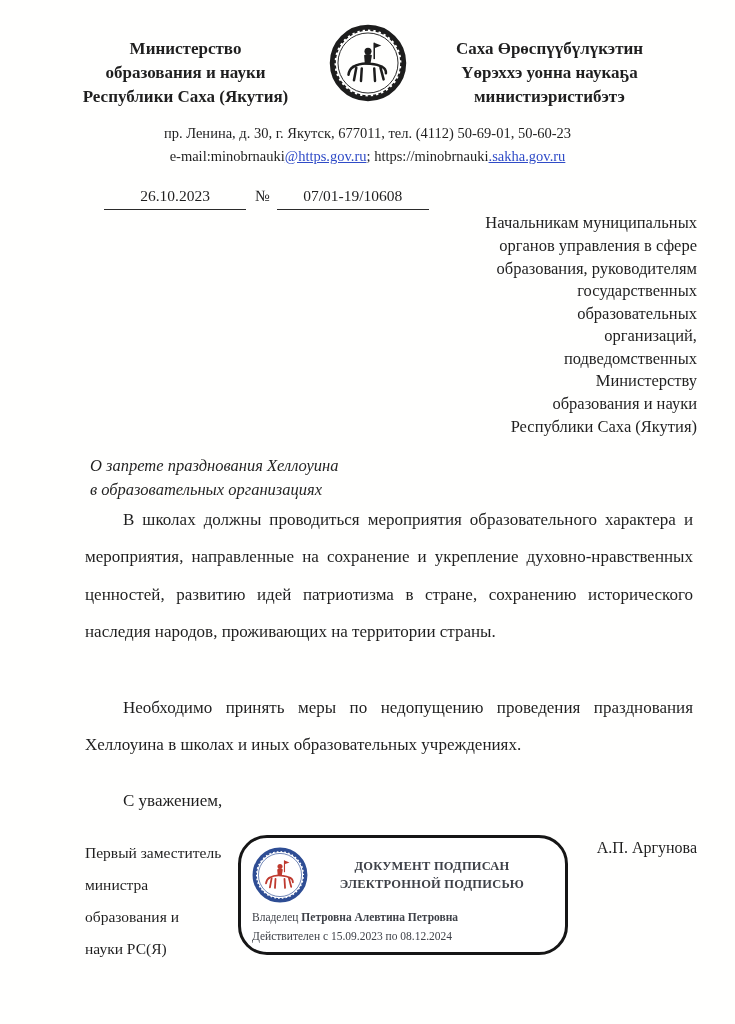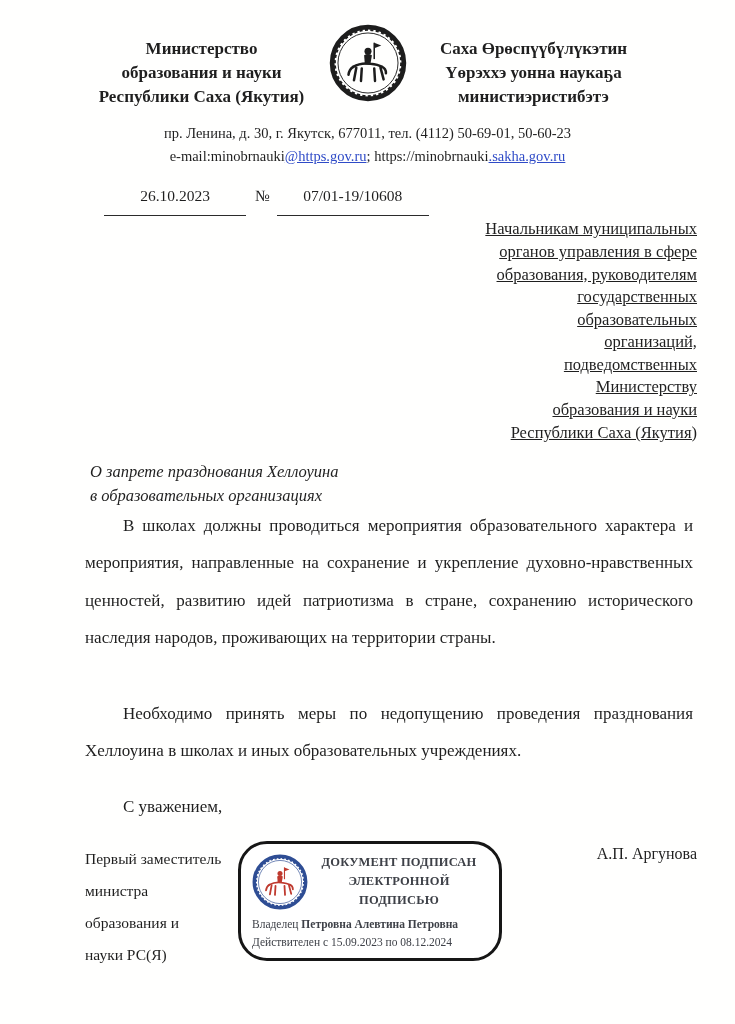--- a/index.html
+++ b/index.html
@@ -12,51 +12,51 @@
   *{box-sizing:border-box;}
   html,body{margin:0;padding:0;}
   body{
     width:735px;height:1024px;overflow:hidden;
     background:#ffffff;color:var(--text);
     font-family:"Liberation Serif","DejaVu Serif",serif;
   }
   .page{position:relative;width:735px;height:1024px;background:#fffffe;}
 
   
-  .letterhead{display:flex;justify-content:center;align-items:flex-start;padding-top:24px;}
+  .letterhead{display:flex;justify-content:center;align-items:flex-start;padding-top:24px;gap:16px;}
   .org-name{font-weight:bold;font-size:17px;line-height:1.42;text-align:center;white-space:pre-line;width:254px;padding-top:13px;}
   .emblem-wrap{width:78px;flex:none;}
 
   
   .contact{ text-align:center;font-size:14.5px;line-height:1.55;margin-top:13px;}
   .link{color:var(--link-blue);text-decoration:underline;cursor:pointer;}
 
   
   .ref-line{margin:20px 0 0 104px;font-size:15.5px;white-space:nowrap;}
-  .ref-underline{display:inline-block;text-align:center;border-bottom:1.4px solid #2b2b2b;padding-bottom:10px;}
+  .ref-underline{display:inline-block;text-align:center;border-bottom:1.4px solid #2b2b2b;padding-bottom:4px;}
   .ref-date{width:142px;}
   .ref-no{display:inline-block;margin:0 7px 0 9px;}
   .ref-num{width:152px;}
 
   
-  .recipient{width:302px;margin:2px 38px 0 auto;text-align:right;font-size:16.5px;line-height:1.37;white-space:pre-line;text-decoration:underline;}
+  .recipient{width:302px;margin:2px 38px 0 auto;text-align:right;font-size:16.5px;line-height:1.37;white-space:pre-line;}
 
   
   .subject{margin:16px 0 0 90px;font-size:16.5px;line-height:1.42;white-space:pre-line;font-style:italic;}
 
   
   .body-par{margin:0 42px 0 85px;text-indent:38px;text-align:justify;font-size:17px;line-height:2.2;}
   .body-par.first{margin-top:38px;}
   .closing{margin:28px 0 0 123px;font-size:17px;}
 
   
   .sig-row{display:flex;align-items:flex-start;margin:24px 38px 0 85px;}
   .sig-position{width:153px;flex:none;font-size:15.5px;line-height:2.05;white-space:pre-line;padding-top:2px;}
   .stamp{
-    width:264px;flex:none;margin-left:0;
+    width:330px;flex:none;margin-left:0;
     border:3px solid #161616;border-radius:29px;background:#fff;
     padding:9px 11px 7px;
   }
   .stamp-top{display:flex;align-items:center;}
   .stamp-emblem-wrap{width:58px;flex:none;}
   .stamp-title{flex:1;text-align:center;font-weight:bold;font-size:12.5px;line-height:1.5;color:var(--stamp-text);white-space:pre-line;letter-spacing:.2px;}
   .stamp-lines{margin-top:5px;font-size:11.5px;line-height:1.6;color:var(--stamp-text);}
   .owner-value{font-weight:bold;}
   .sig-name{margin-left:auto;font-size:16px;padding-top:4px;white-space:nowrap;}
 

